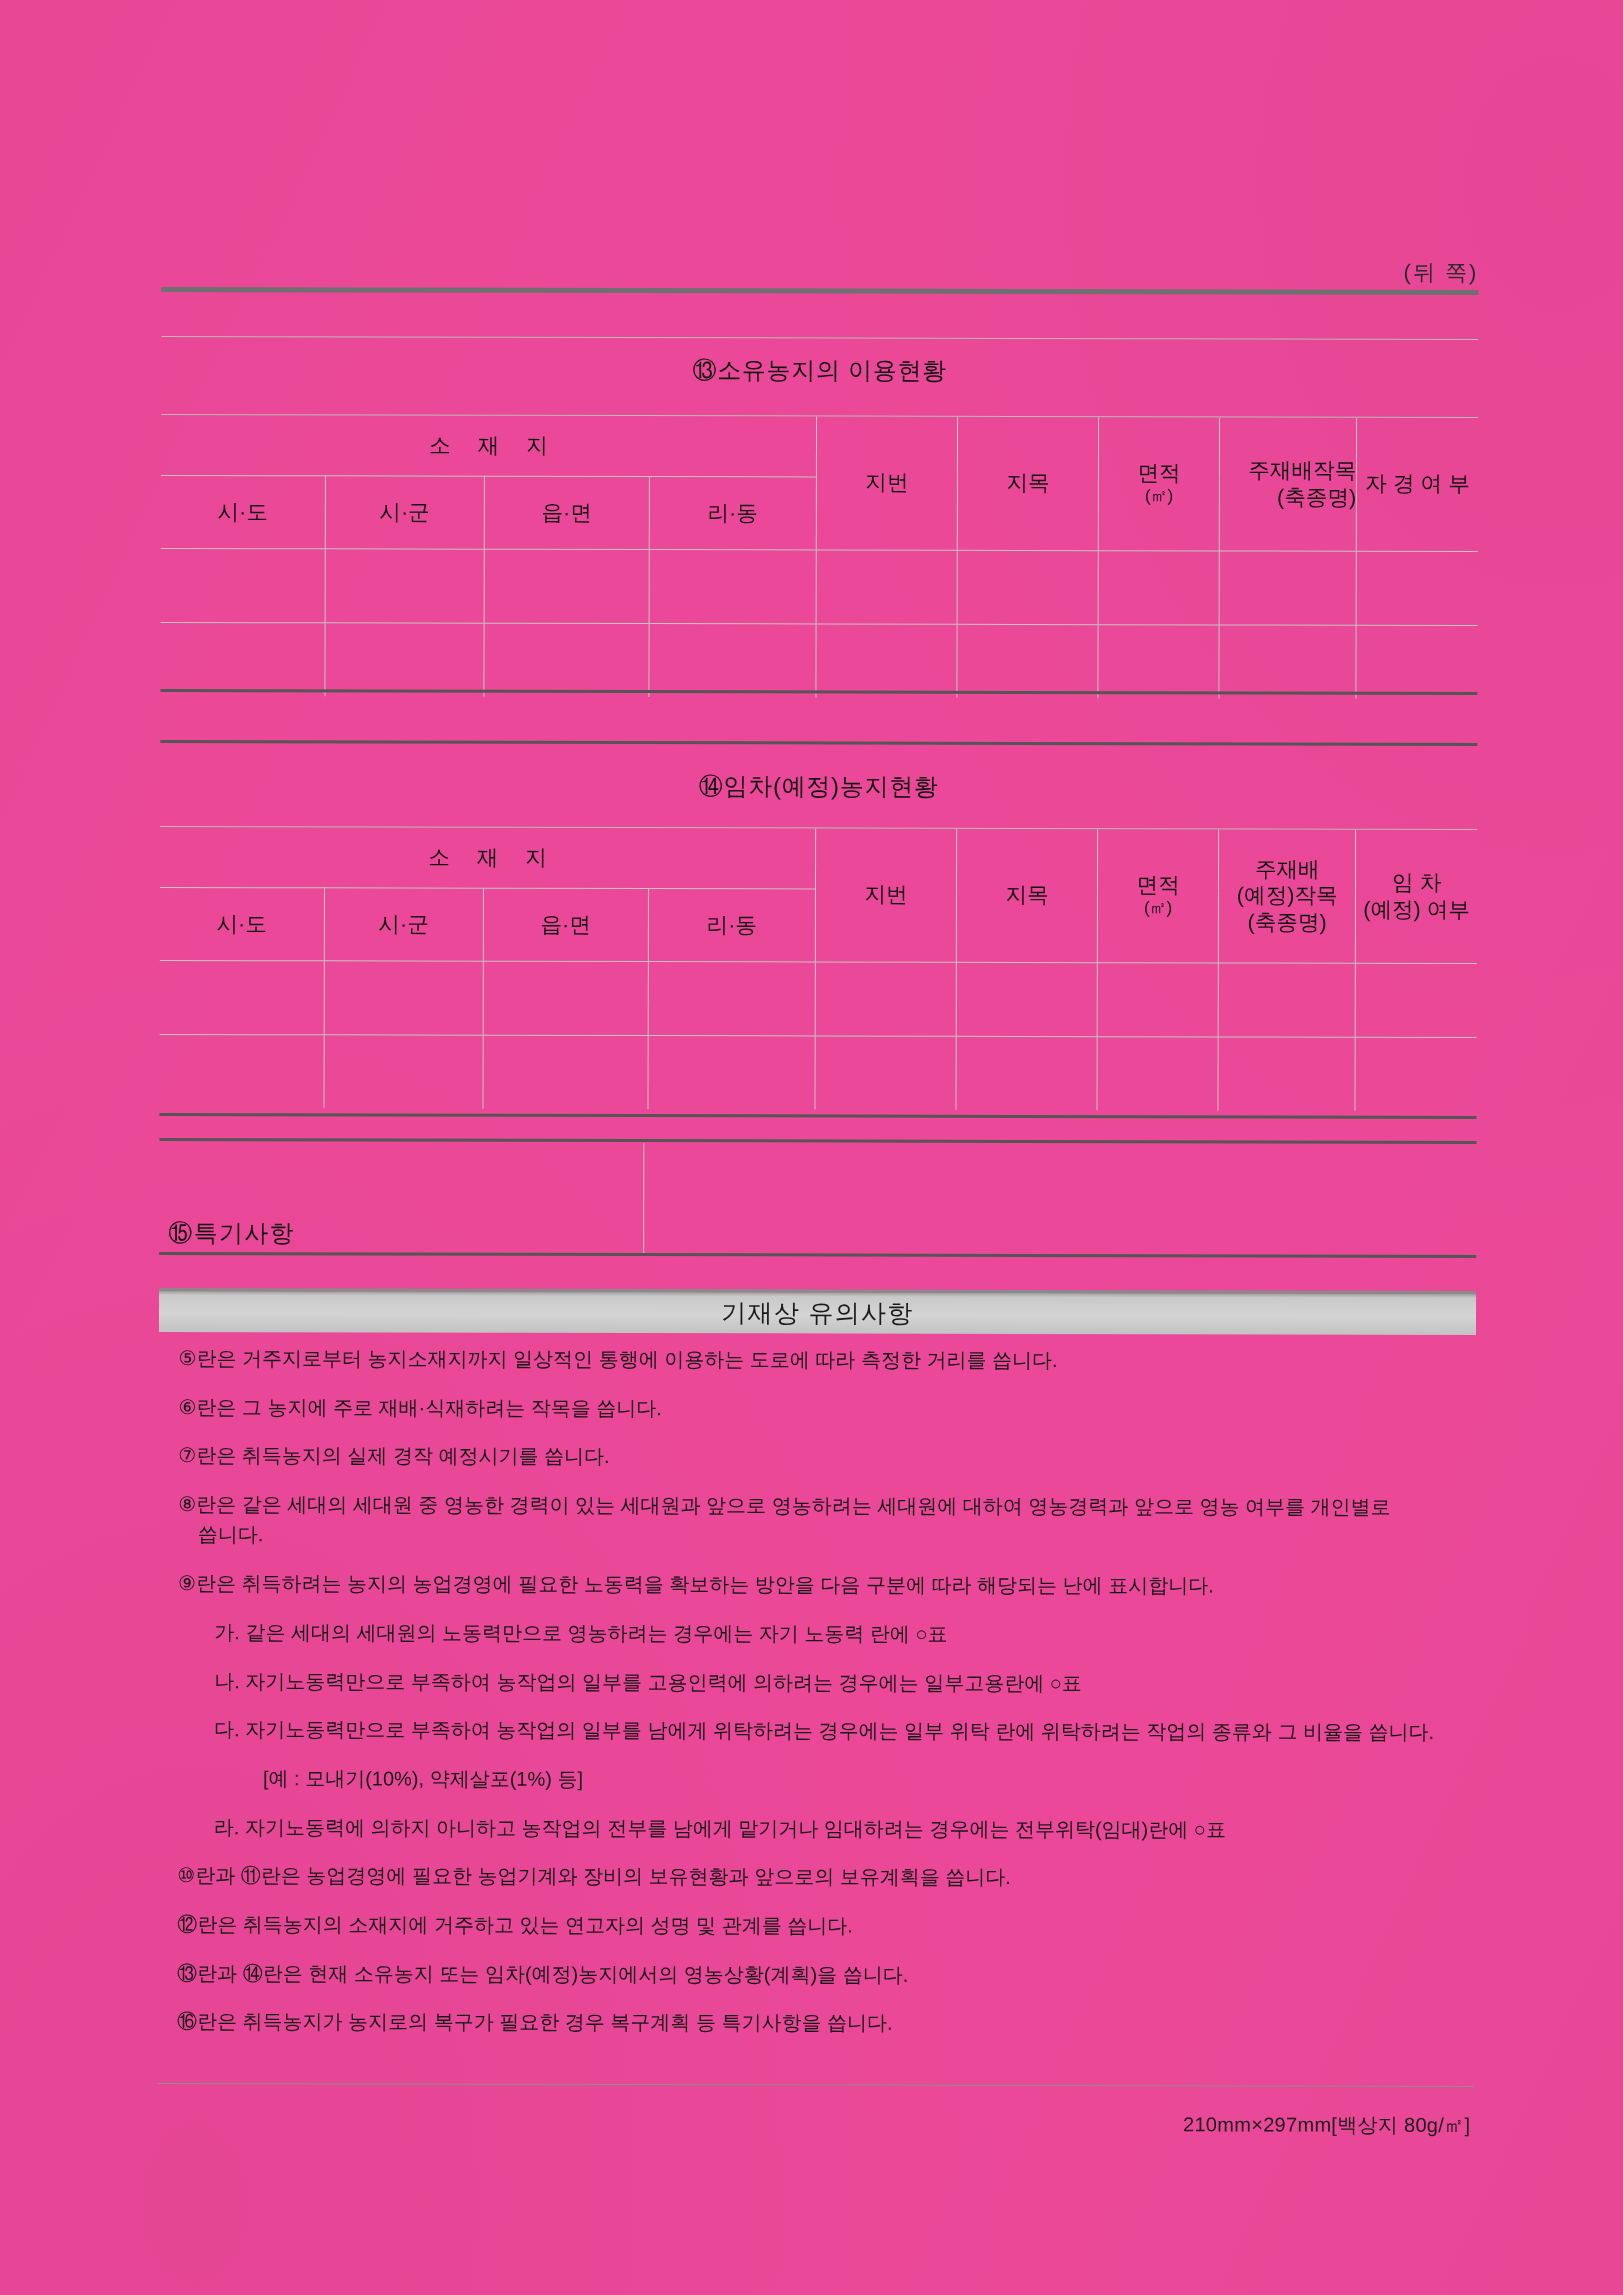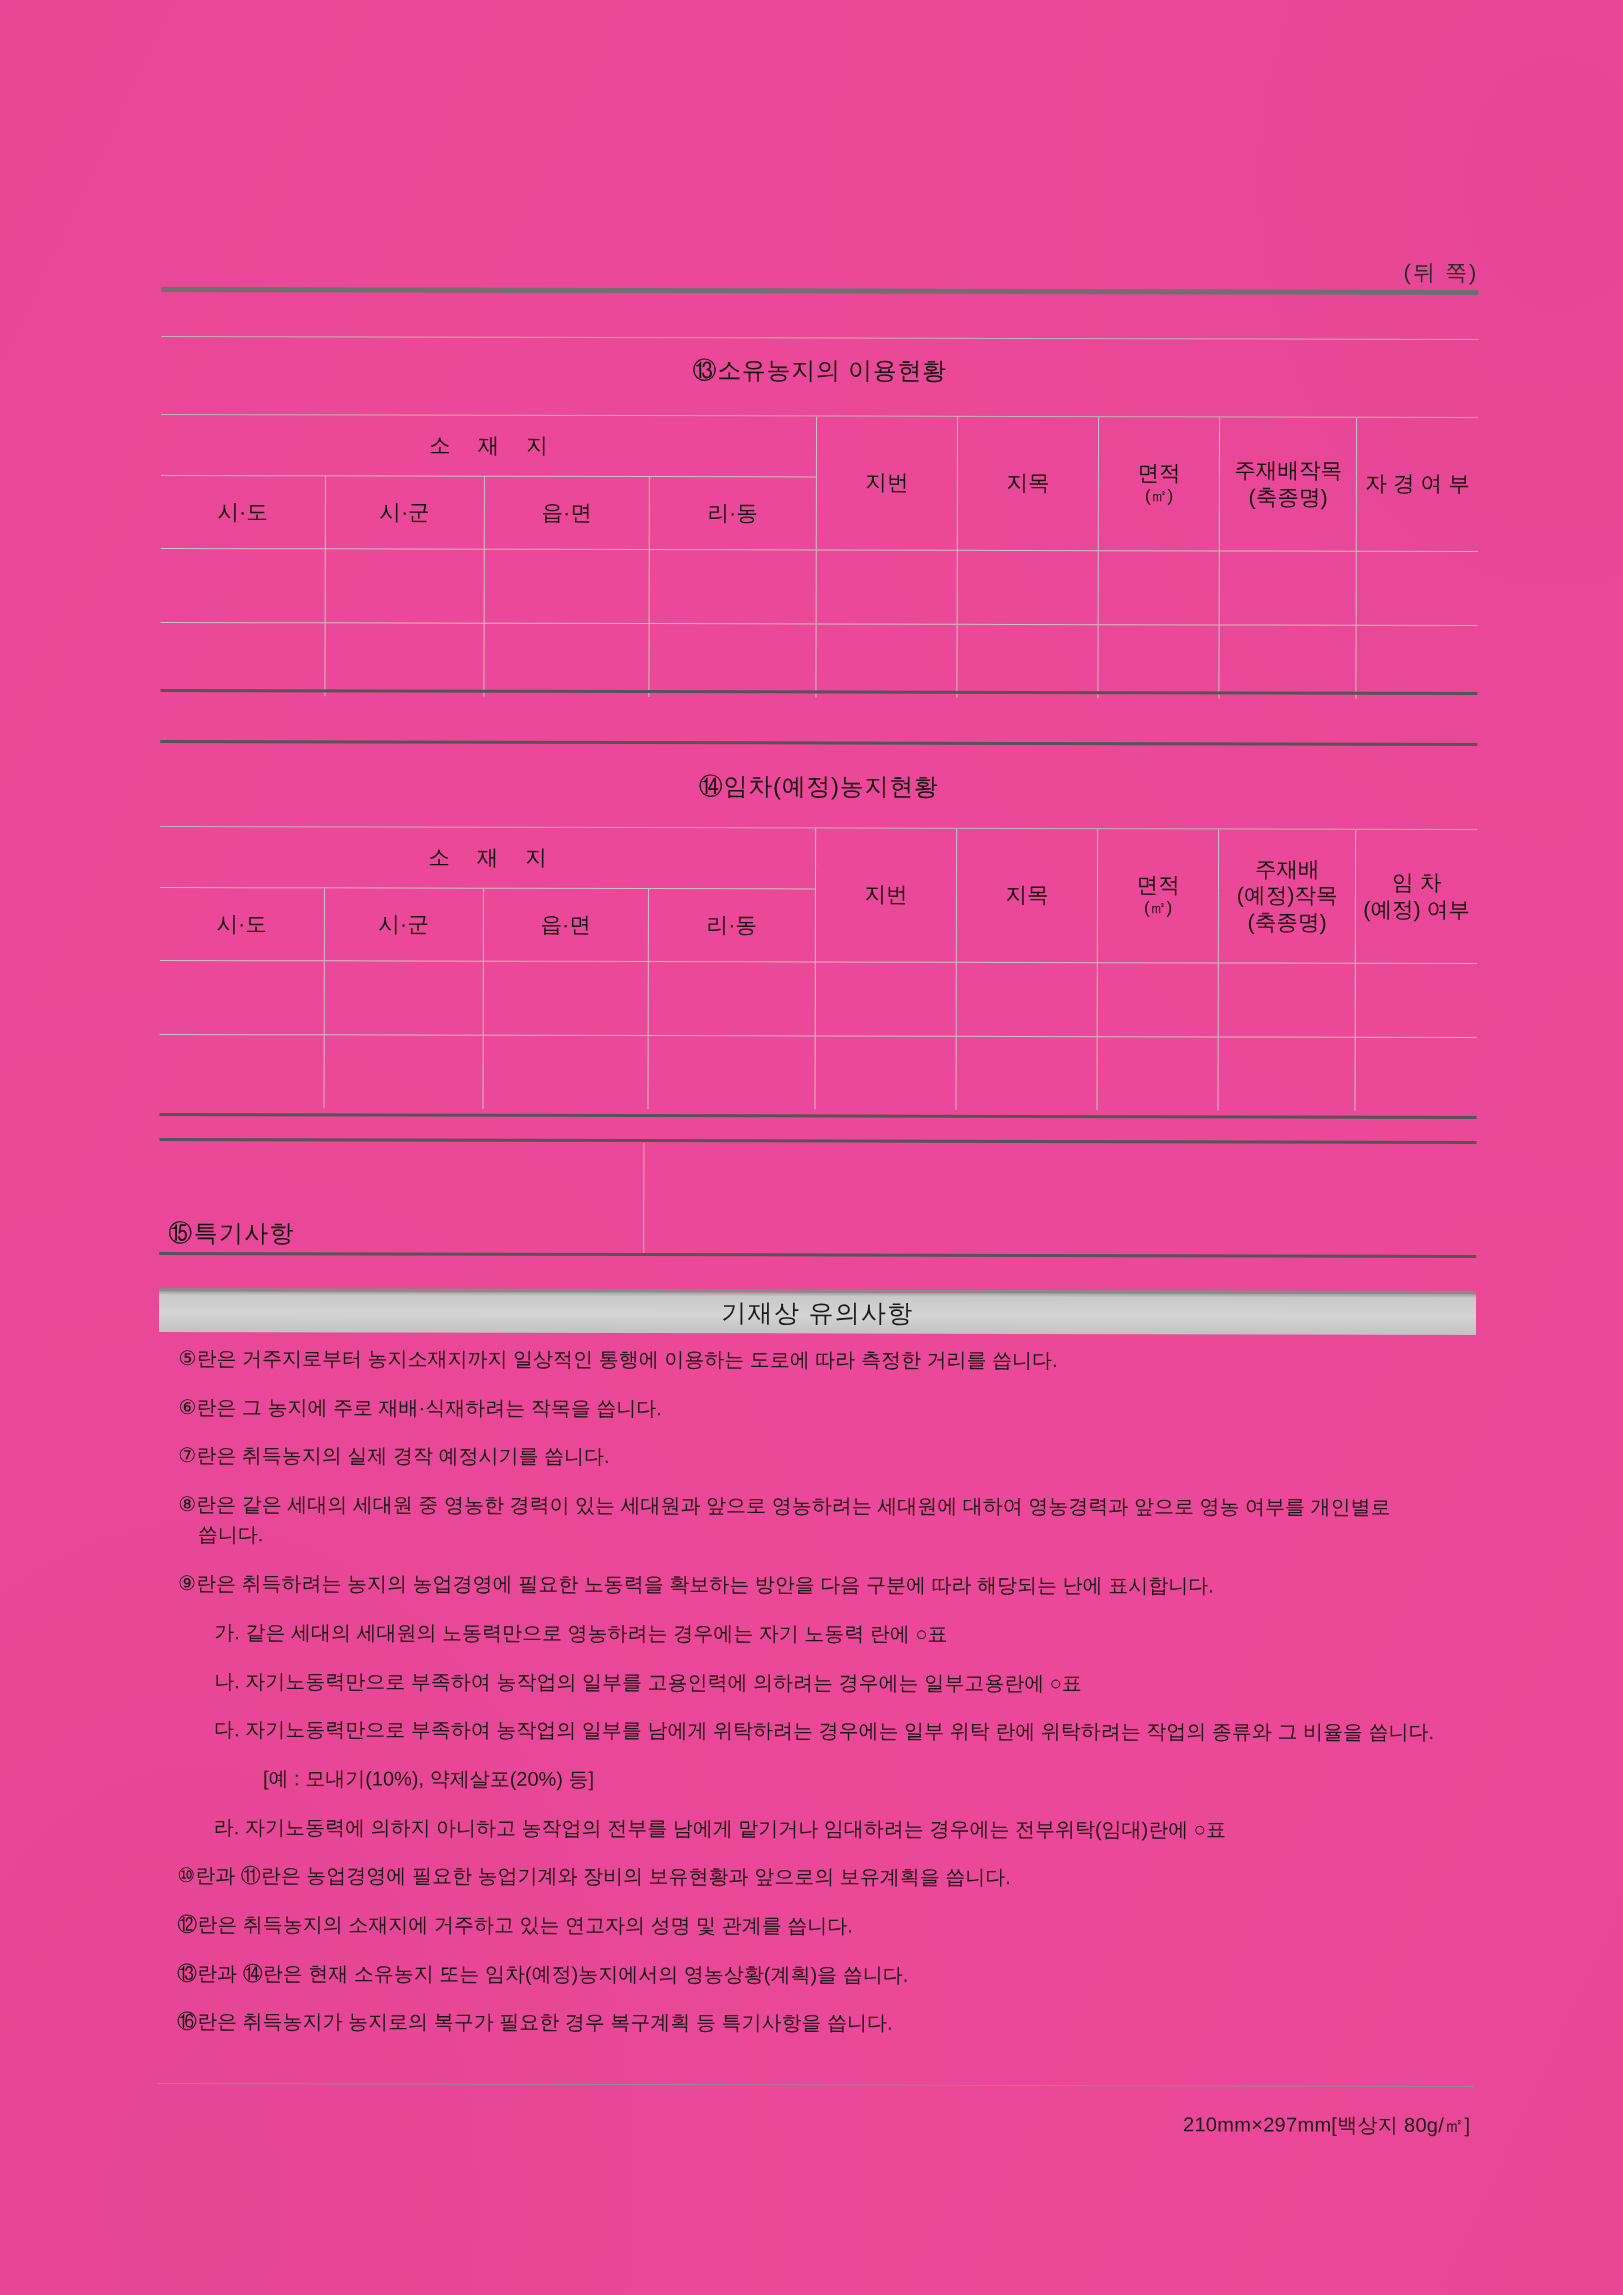--- a/index.html
+++ b/index.html
@@ -220,21 +220,21 @@
       </colgroup>
       <tbody>
         <tr>
           <td class="no-left hdr-wide" colspan="4" style="height:60px;border-top:none;">소 재 지</td>
           <td rowspan="2" style="border-top:none;">지번</td>
           <td rowspan="2" style="border-top:none;">지목</td>
           <td rowspan="2" class="tight" style="border-top:none;">
             <div>면적</div>
             <div class="sm">(㎡)</div>
           </td>
-          <td rowspan="2" class="tight" style="border-top:none;">
+          <td rowspan="2" class="tight" style="border-top:none;text-align:right;">
             <div>주재배작목</div>
             <div>(축종명)</div>
           </td>
           <td rowspan="2" class="no-right" style="border-top:none;">자 경 여 부</td>
         </tr>
         <tr>
           <td class="no-left" style="height:72px;">시·도</td>
           <td>시·군</td>
           <td>읍·면</td>
           <td>리·동</td>
@@ -364,21 +364,21 @@
       <p class="note indent1">
         <span>가. 같은 세대의 세대원의 노동력만으로 영농하려는 경우에는 자기 노동력 란에 ○표</span>
       </p>
       <p class="note indent1">
         <span>나. 자기노동력만으로 부족하여 농작업의 일부를 고용인력에 의하려는 경우에는 일부고용란에 ○표</span>
       </p>
       <p class="note indent1">
         <span>다. 자기노동력만으로 부족하여 농작업의 일부를 남에게 위탁하려는 경우에는 일부 위탁 란에 위탁하려는 작업의 종류와 그 비율을 씁니다.</span>
       </p>
       <p class="note indent2">
-        <span>[예 : 모내기(10%), 약제살포(20%) 등]</span>
+        <span>[예 : 모내기(10%), 약제살포(1%) 등]</span>
       </p>
       <p class="note indent1">
         <span>라. 자기노동력에 의하지 아니하고 농작업의 전부를 남에게 맡기거나 임대하려는 경우에는 전부위탁(임대)란에 ○표</span>
       </p>
       <p class="note">
         <span>⑩란과 ⑪란은 농업경영에 필요한 농업기계와 장비의 보유현황과 앞으로의 보유계획을 씁니다.</span>
       </p>
       <p class="note">
         <span>⑫란은 취득농지의 소재지에 거주하고 있는 연고자의 성명 및 관계를 씁니다.</span>
       </p>

